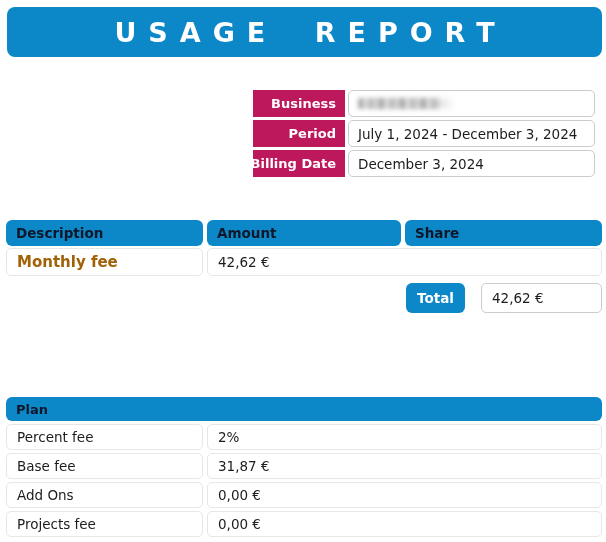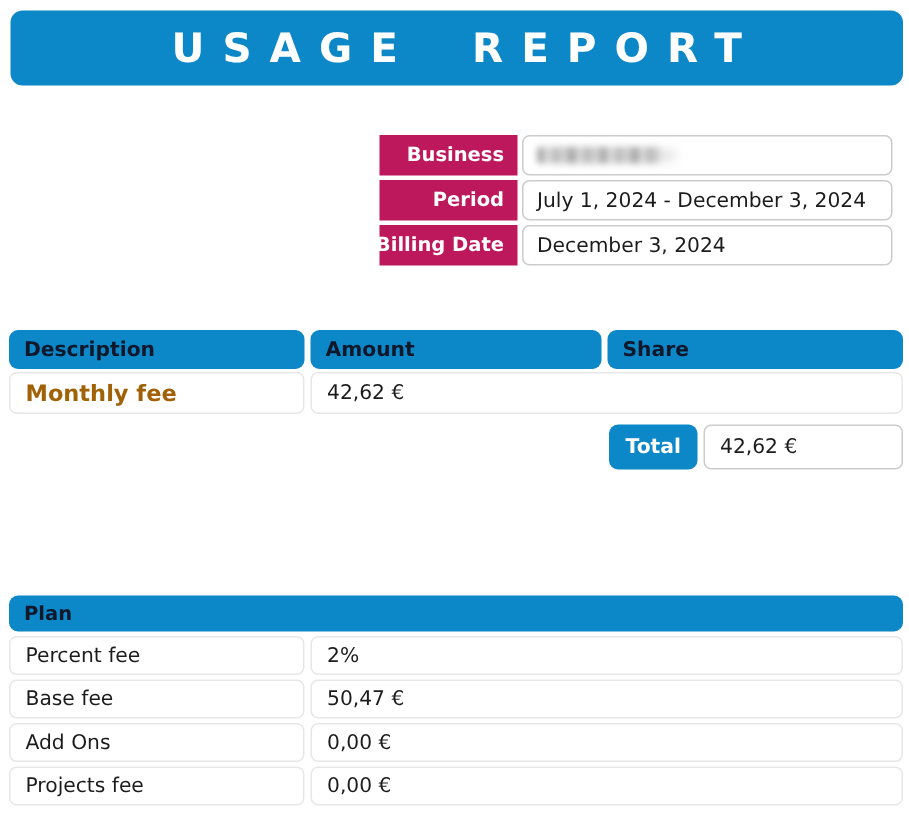--- a/index.html
+++ b/index.html
@@ -88,21 +88,21 @@
   .cell {
     box-sizing: border-box;
     border: 1px solid #e7e7e7; border-radius: 5px;
     background: #ffffff;
     display: flex; align-items: center;
     padding: 0 10px;
     font-size: 13.5px;
   }
   .cell-desc { width: 197px; font-weight: bold; font-size: 15px; color: #a16207; }
   .cell-span { flex: 1; }
-  .total-row { display: flex; gap: 4px; height: 30px; margin-top: 7px; margin-left: 400px; }
+  .total-row { display: flex; gap: 16px; height: 30px; margin-top: 7px; margin-left: 400px; }
   .total-label {
     width: 59px; box-sizing: border-box;
     background: #0c87c8; color: #ffffff;
     border-radius: 6px;
     font-size: 13.5px; font-weight: bold;
     display: flex; align-items: center; justify-content: center;
   }
   .total-value {
     flex: 1; box-sizing: border-box;
     border: 1px solid #cccccc; border-radius: 5px;
@@ -181,21 +181,21 @@
   </div>
 
   <div class="plan">
     <div class="plan-header">Plan</div>
     <div class="plan-row">
       <div class="plan-label">Percent fee</div>
       <div class="plan-value">2%</div>
     </div>
     <div class="plan-row">
       <div class="plan-label">Base fee</div>
-      <div class="plan-value">50,47 €</div>
+      <div class="plan-value">31,87 €</div>
     </div>
     <div class="plan-row">
       <div class="plan-label">Add Ons</div>
       <div class="plan-value">0,00 €</div>
     </div>
     <div class="plan-row">
       <div class="plan-label">Projects fee</div>
       <div class="plan-value">0,00 €</div>
     </div>
   </div>

